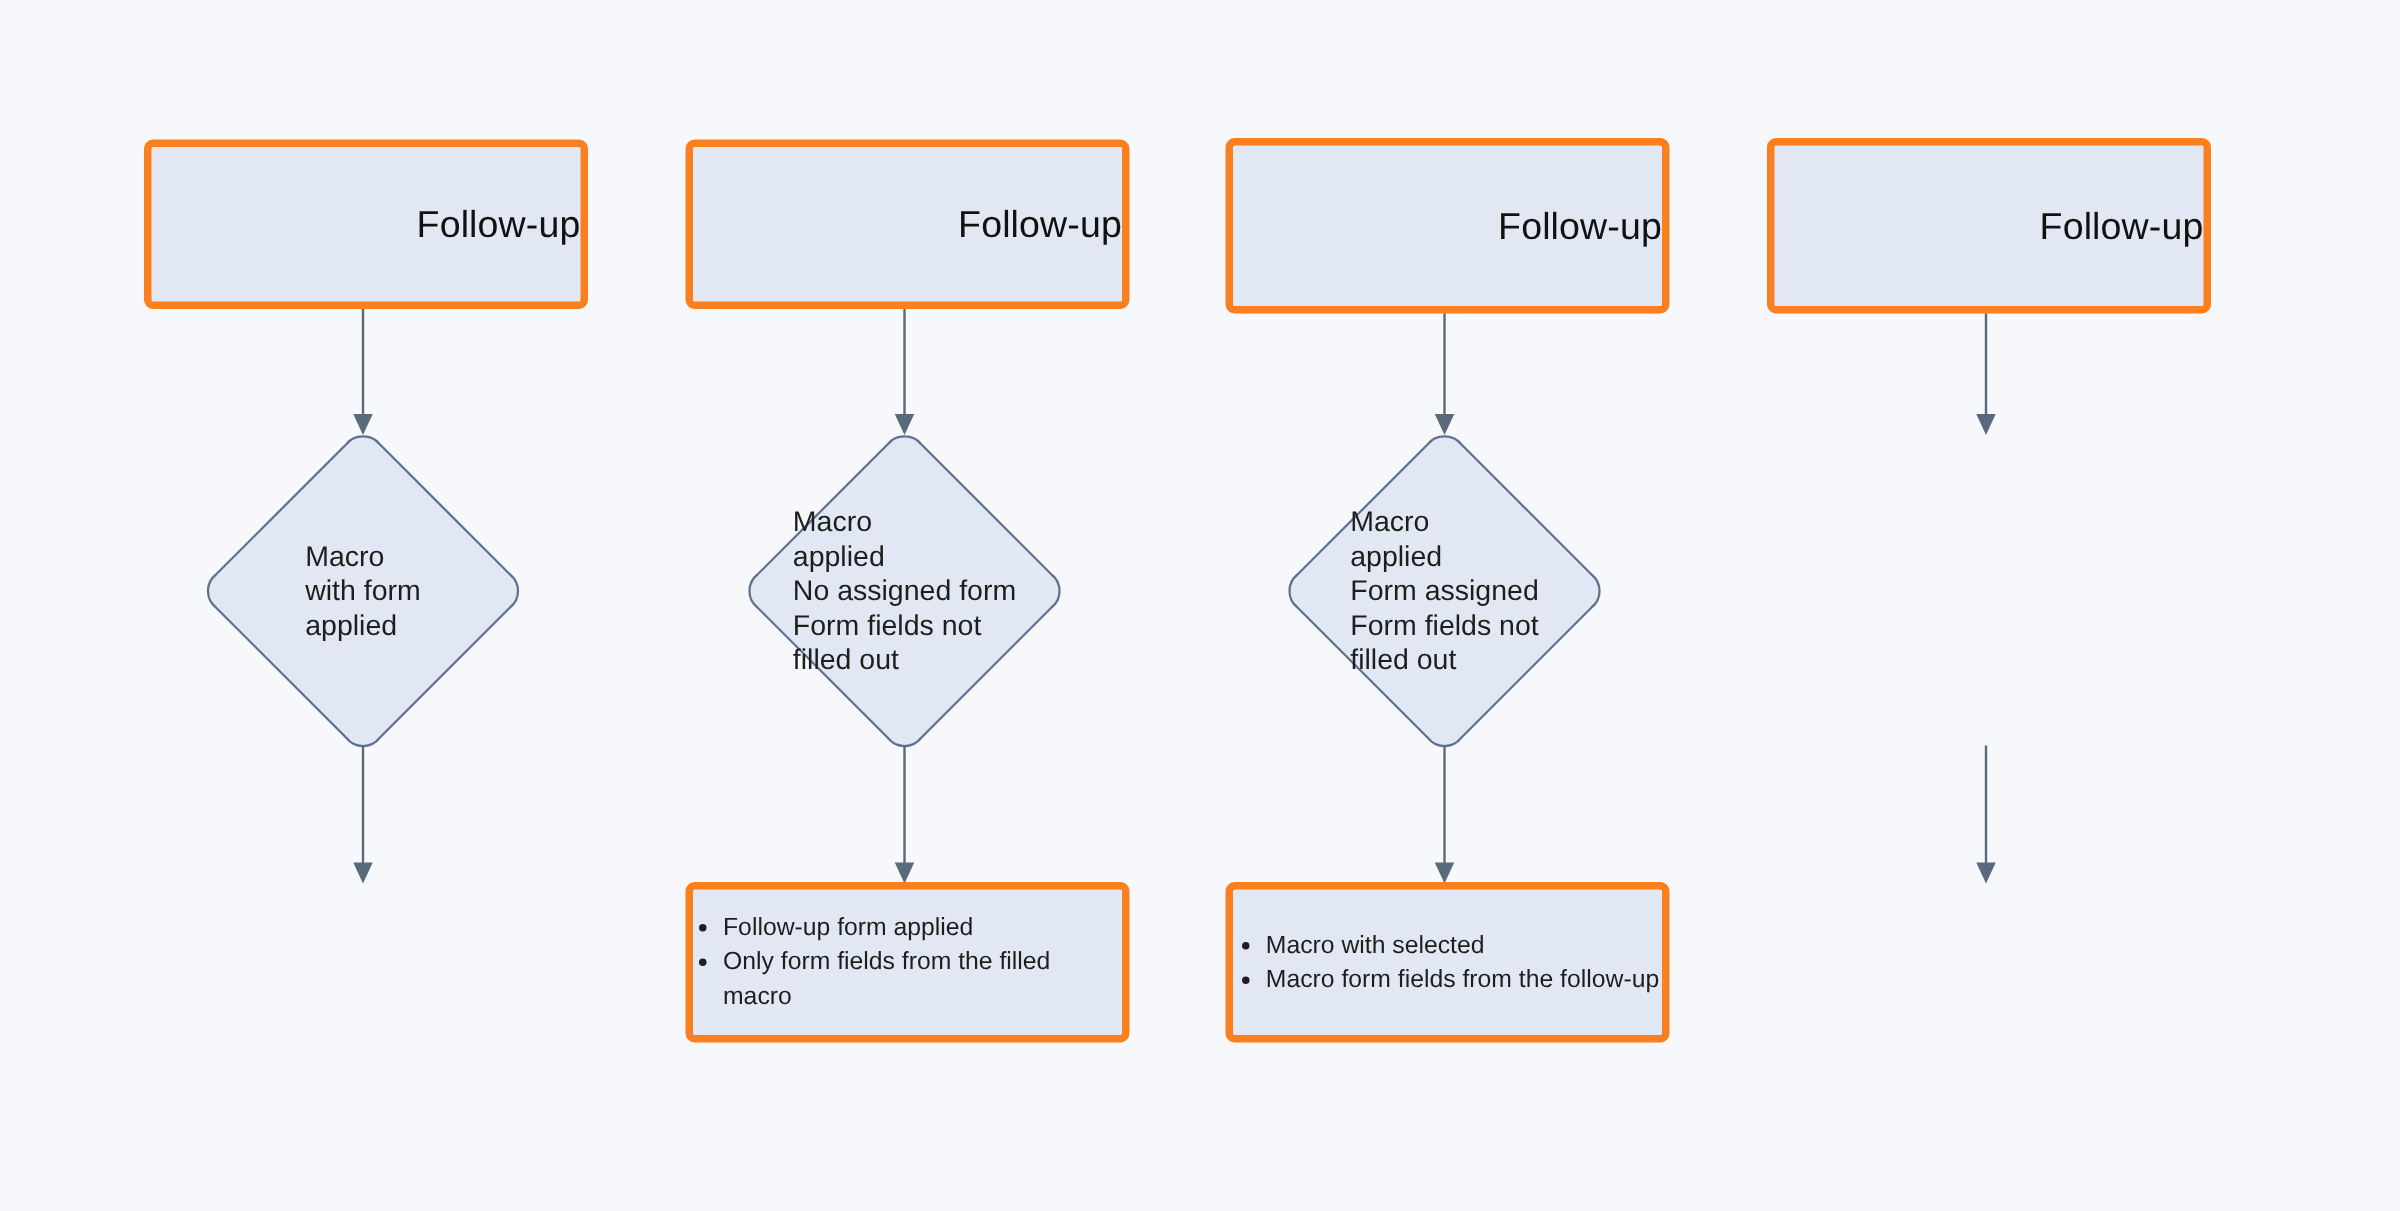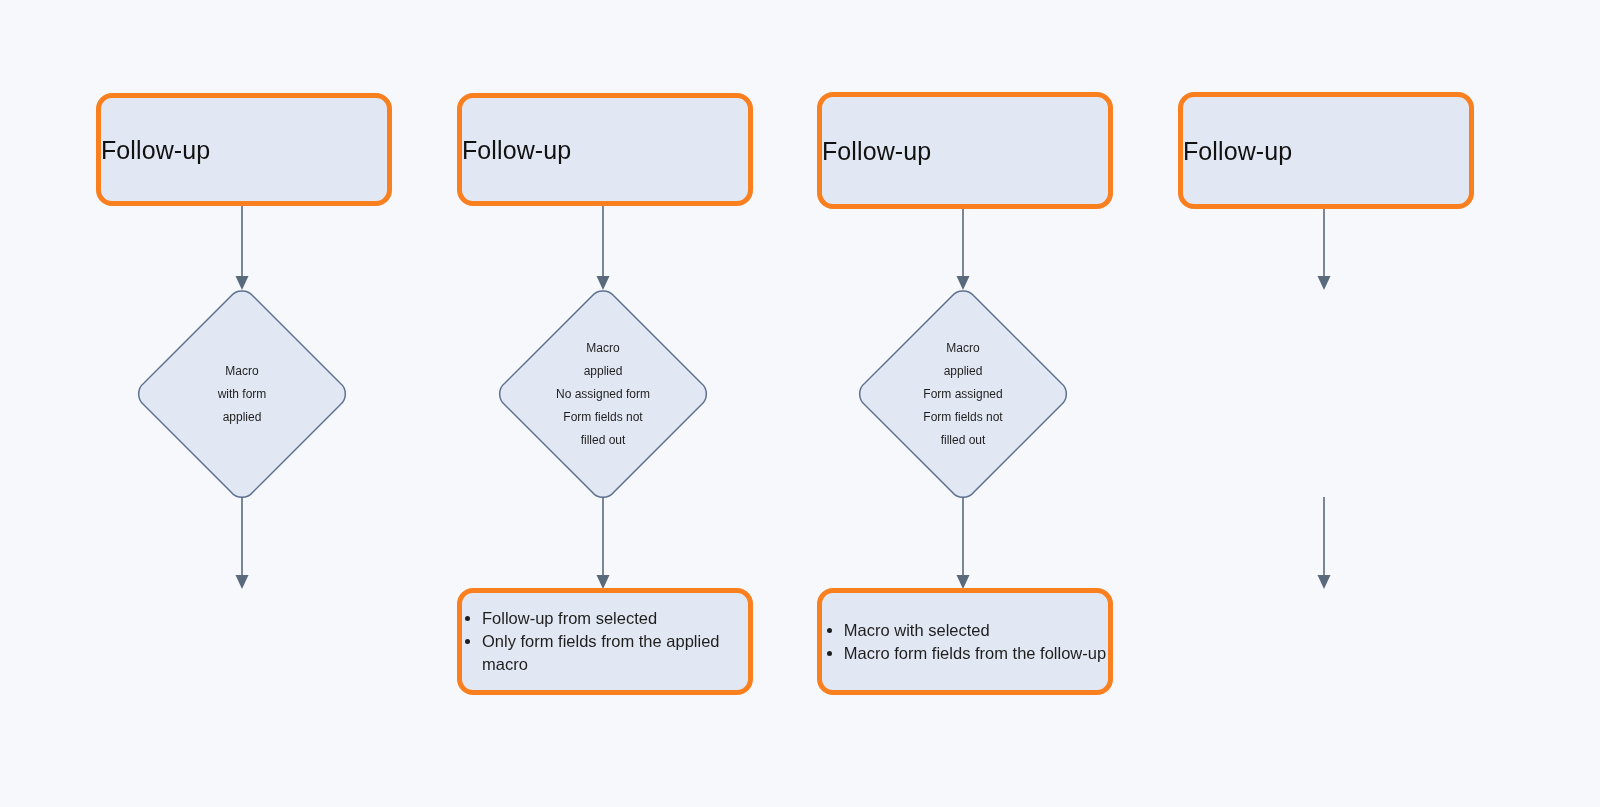--- a/index.html
+++ b/index.html
@@ -32,24 +32,24 @@
   .col-1 { left: 423px; }
   .col-2 { left: 783px; }
   .col-3 { left: 1144px; }
 
   
   .rbox {
     position: absolute;
     box-sizing: border-box;
     background: #e2e8f3;
     border: 5px solid #f97f1f;
-    border-radius: 16px;
+    border-radius: 6px;
     display: flex;
     align-items: center;
-    justify-content: flex-start;
+    justify-content: flex-end;
   }
   .rbox.top {
     left: 34px;
     width: 296px;
   }
   .top-short { top: 93px;  height: 113px; }
   .top-tall  { top: 92px;  height: 117px; }
 
   .rbox.bottom {
     left: 34px;
@@ -105,23 +105,23 @@
   }
   .diamond-label {
     position: absolute;
     left: 0;
     top: 0;
     width: 100%;
     height: 100%;
     display: flex;
     align-items: center;
     justify-content: center;
-    font-size: 12px;
+    font-size: 19px;
     line-height: 23px;
-    text-align: center;
+    text-align: left;
     color: #1e1e1e;
     white-space: pre-line;
   }
 
   
   .connector {
     position: absolute;
     left: 50%;
     transform: translateX(-50%);
     width: 22px;
@@ -210,22 +210,22 @@
       <svg width="22" height="94" viewBox="0 0 22 94">
         <line x1="11" y1="0" x2="11" y2="80" stroke="#5a6a7d" stroke-width="1.6"></line>
         <polygon points="4.5,78 17.5,78 11,92" fill="#5a6a7d"></polygon>
       </svg>
     </div>
 
     <div class="rbox bottom">
       <div class="list-wrap">
         <div class="list-inner">
           <ul class="result-list">
-            <li>Follow-up from selected</li>
-            <li>Only form fields from the applied macro</li>
+            <li>Follow-up form applied</li>
+            <li>Only form fields from the filled macro</li>
           </ul>
         </div>
       </div>
     </div>
   </div>
 
   <div class="column col-2">
 
     <div class="rbox top top-tall">
       <div class="title-text">Follow-up</div>

